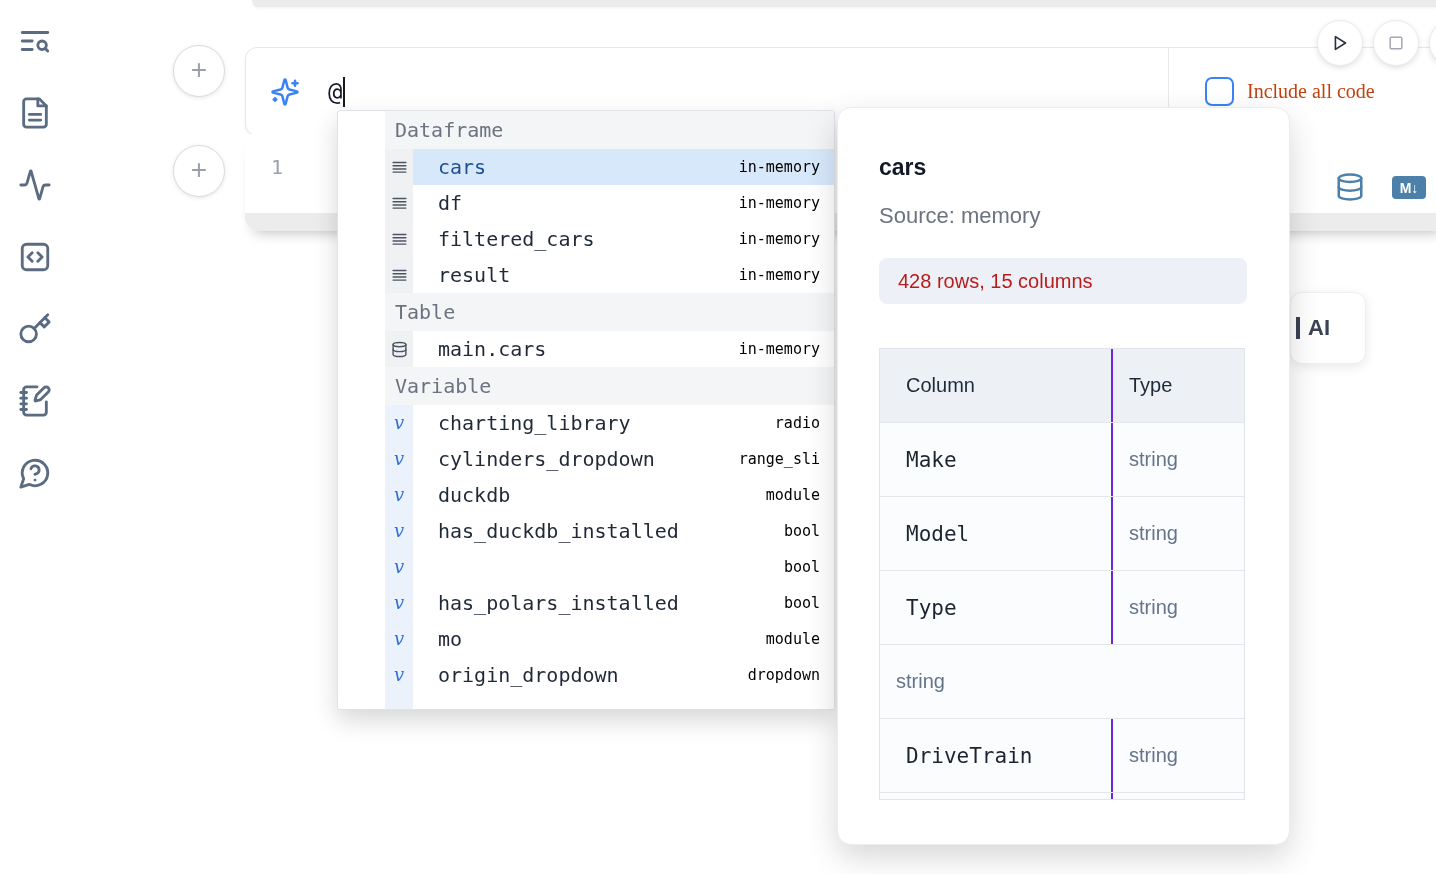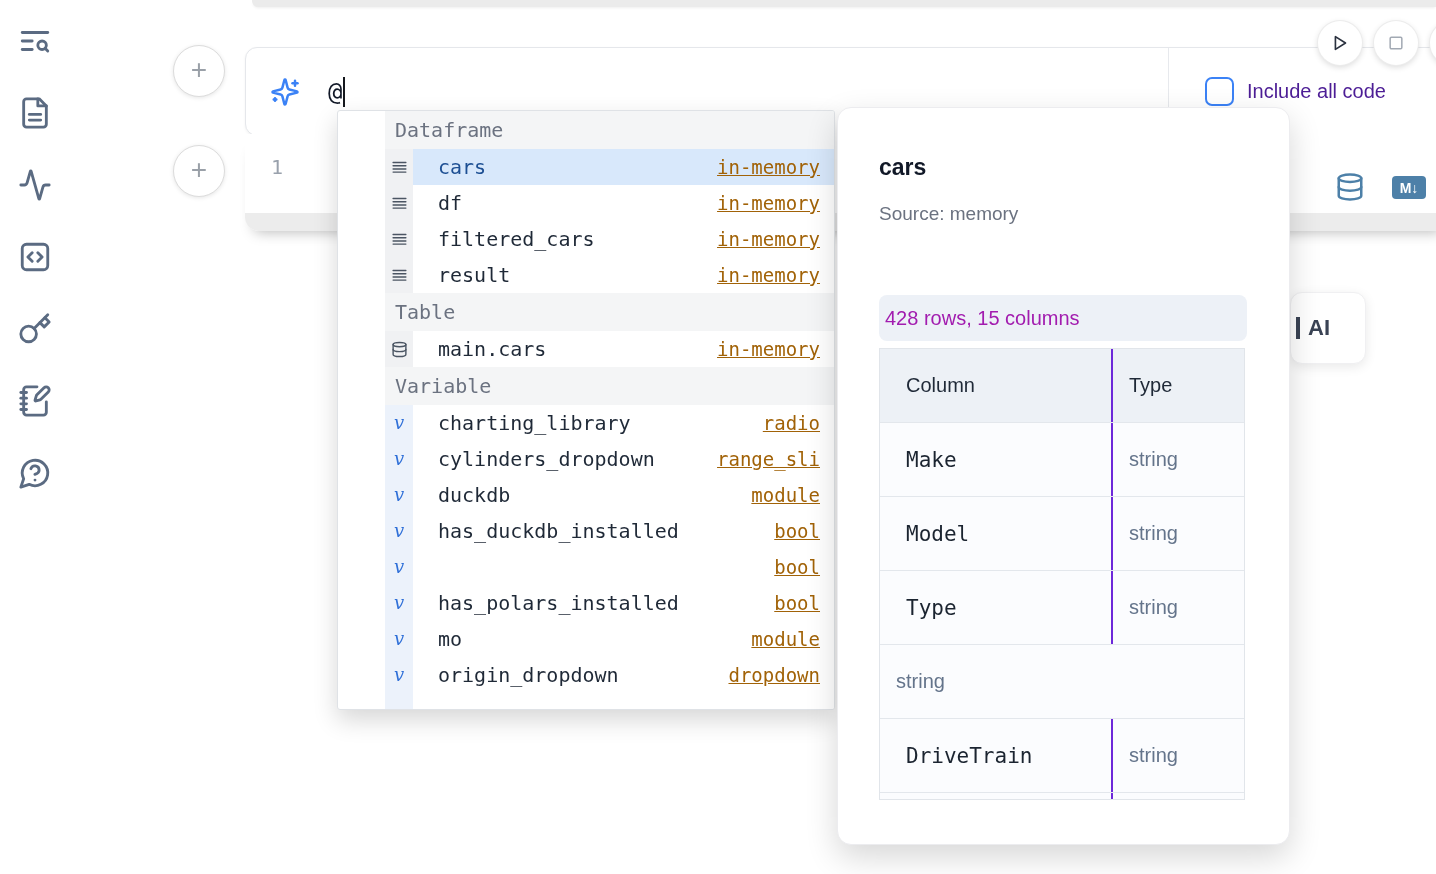--- a/index.html
+++ b/index.html
@@ -32,21 +32,21 @@
   .ai-panel{position:absolute;left:245px;top:47px;width:1205px;height:87px;background:#fff;
             border:1px solid #e5e7eb;border-radius:12px;box-shadow:0 1px 3px rgba(0,0,0,.05);
             display:flex;z-index:1;}
   .prompt-area{width:922px;display:flex;align-items:center;padding-left:24px;box-sizing:border-box;}
   .sparkles{width:30px;height:30px;margin-right:28px;}
   .sparkles svg{width:30px;height:30px;stroke:#3b82f6;fill:none;stroke-width:2;stroke-linecap:round;stroke-linejoin:round;}
   .prompt-text{font-size:24px;color:#111827;}
   .caret{display:inline-block;width:2px;height:30px;background:#15181d;vertical-align:middle;margin-left:1px;}
   .right-section{flex:1;border-left:1px solid #e7e9ed;display:flex;align-items:center;padding-left:36px;box-sizing:border-box;}
   .checkbox{width:25px;height:25px;border:2px solid #3b82f6;border-radius:7px;background:#fff;margin-right:13px;cursor:pointer;}
-  .chk-label{font-size:20px;color:#4c1d95;}
+  .chk-label{font-size:20px;color:#c2410c;font-family:Liberation Serif, serif;}
 
   
   .code-cell{position:absolute;left:245px;top:134px;width:1205px;height:97px;background:#fff;
              border-radius:0 0 0 14px;box-shadow:0 10px 14px -9px rgba(0,0,0,.28);z-index:1;}
   .cell-console{position:absolute;left:0;bottom:0;width:100%;height:18px;background:#ececec;border-radius:0 0 0 14px;}
   .line-no{position:absolute;left:26px;top:21px;font-size:20px;color:#99a1ac;}
   .cell-db-icon{position:absolute;left:1090px;top:38px;width:30px;height:30px;cursor:pointer;}
   .cell-db-icon svg{width:30px;height:30px;stroke:#4d80a8;fill:none;stroke-width:2;stroke-linecap:round;stroke-linejoin:round;}
   .md-badge{position:absolute;left:1147px;top:42px;width:34px;height:23px;background:#4d80a8;border-radius:4px;
             color:#fff;font-weight:bold;font-size:14px;display:flex;align-items:center;justify-content:center;cursor:pointer;}
@@ -66,29 +66,29 @@
              font-family:"DejaVu Sans Mono",monospace;}
   .ac-row{height:36px;display:flex;align-items:stretch;background:#fff;cursor:pointer;}
   .gutter{width:28px;background:#f0f1f3;display:flex;align-items:center;justify-content:center;flex:none;}
   .ac-row.var .gutter{background:#ecf2fb;}
   .gutter svg{width:17px;height:17px;stroke:#4b5563;fill:none;stroke-width:2;stroke-linecap:round;}
   .v-glyph{font-family:"DejaVu Serif",serif;font-style:italic;font-size:18px;color:#3070d8;line-height:1;}
   .ac-body{flex:1;display:flex;align-items:center;padding:0 14px 0 25px;}
   .ac-row.selected .ac-body{background:#d8e8fb;}
   .ac-name{font-family:"DejaVu Sans Mono",monospace;font-size:20px;color:#1f2937;white-space:nowrap;}
   .ac-row.selected .ac-name{color:#1d4f93;}
-  .ac-type{margin-left:auto;font-family:"DejaVu Sans Mono",monospace;font-size:19px;color:#a16207;white-space:nowrap;padding-left:10px;text-decoration:underline;}
+  .ac-type{margin-left:auto;font-family:"DejaVu Sans Mono",monospace;font-size:15px;color:#000000;white-space:nowrap;padding-left:10px;}
 
   
   .preview{position:absolute;left:837px;top:107px;width:453px;height:738px;background:#fff;border:1px solid #ececef;
            border-radius:14px;box-shadow:0 12px 32px rgba(0,0,0,.16);z-index:30;box-sizing:border-box;}
   .pv-title{position:absolute;left:41px;top:46px;font-size:23px;font-weight:bold;color:#111827;}
-  .pv-source{position:absolute;left:41px;top:95px;font-size:19px;color:#6b7280;}
+  .pv-source{position:absolute;left:41px;top:95px;font-size:22px;color:#6b7280;}
   .pv-badge{position:absolute;left:41px;top:150px;width:368px;height:46px;background:#edf1f7;border-radius:8px;
-            font-size:20px;color:#a21caf;line-height:46px;padding-left:6px;box-sizing:border-box;margin-top:37px;}
+            font-size:20px;color:#b91c1c;line-height:46px;padding-left:19px;box-sizing:border-box;}
   .pv-table-wrap{position:absolute;left:41px;top:240px;width:366px;height:452px;overflow:hidden;
                  border:1px solid #e1e5ea;box-sizing:border-box;}
   .pv-row{display:flex;height:74px;box-sizing:border-box;border-bottom:1px solid #e3e7ec;background:#fbfcfe;}
   .pv-row.head{background:#edf1f6;}
   .pv-c1{width:233px;border-right:2px solid #6d28d9;display:flex;align-items:center;padding-left:26px;box-sizing:border-box;}
   .pv-c2{flex:1;display:flex;align-items:center;padding-left:16px;}
   .pv-row.head .pv-c1,.pv-row.head .pv-c2{font-size:20px;color:#1f2937;font-family:"Liberation Sans","DejaVu Sans",sans-serif;}
   .pv-col-name{font-family:"DejaVu Sans Mono",monospace;font-size:21px;color:#1b2430;}
   .pv-col-type{font-size:20px;color:#64748b;}
 </style>

